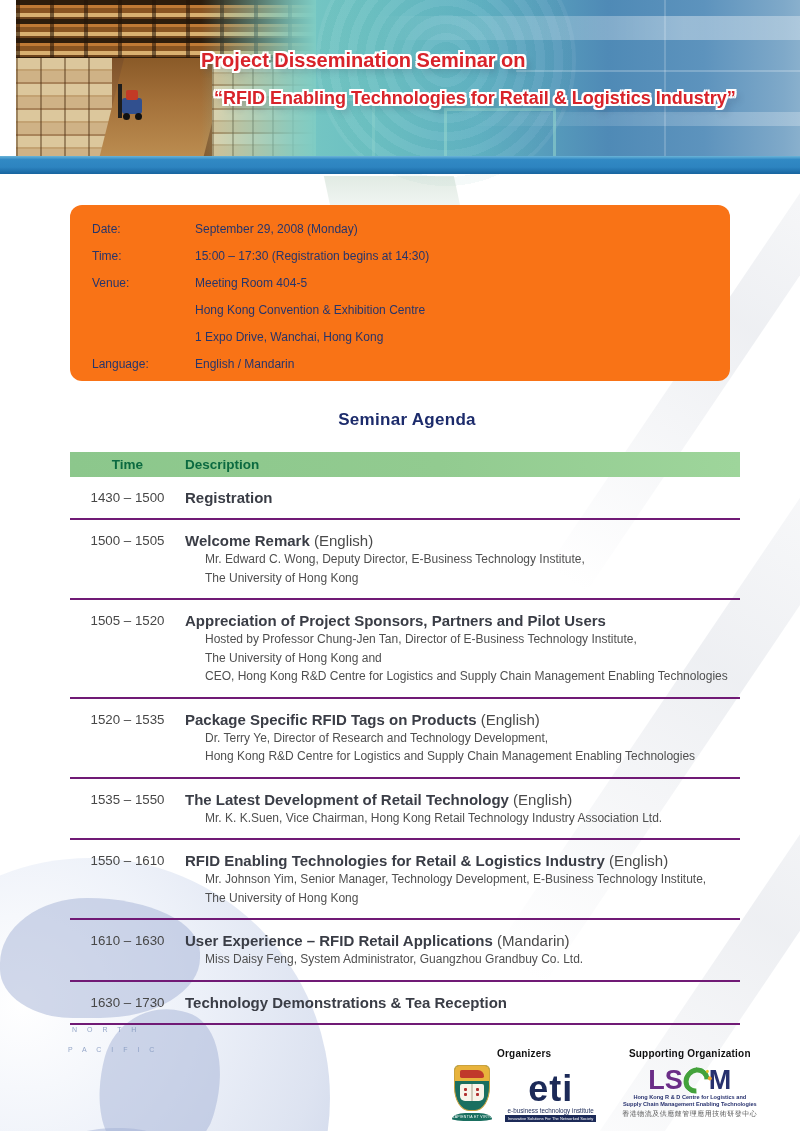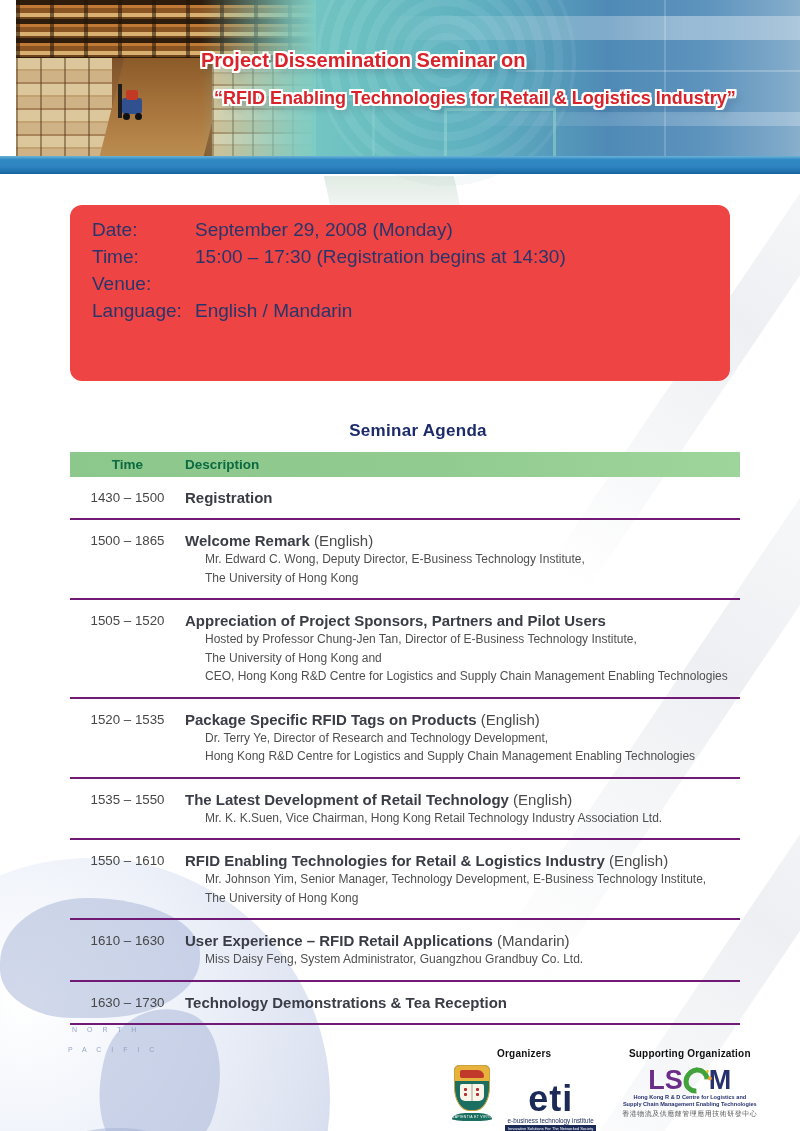--- a/index.html
+++ b/index.html
@@ -73,28 +73,28 @@
                rgba(193,204,229,0.55) 66%,rgba(172,186,219,0.62) 86%,rgba(190,200,225,0.25) 100%);}
   .land{position:absolute;background:rgba(163,178,214,0.50);}
   .land1{left:150px;top:40px;width:200px;height:120px;border-radius:48% 62% 55% 40%/60% 50% 55% 45%;}
   .land2{left:250px;top:150px;width:120px;height:150px;border-radius:55% 45% 60% 40%/45% 60% 40% 60%;transform:rotate(15deg);}
   .land3{left:180px;top:270px;width:150px;height:90px;border-radius:60% 40% 55% 45%;}
   .globe-label{position:absolute;color:rgba(130,150,190,0.85);font-size:7px;letter-spacing:4px;white-space:nowrap;}
   .gl-north{left:222px;top:168px;}
   .gl-pacific{left:218px;top:188px;}
 
   
-  .info-box{position:absolute;left:70px;top:205px;width:660px;height:176px;background:#ef4444;
-    border-radius:12px;box-sizing:border-box;padding:11px 10px 0 22px;color:#27356b;font-size:19px;}
+  .info-box{position:absolute;left:70px;top:205px;width:660px;height:176px;background:#f97316;
+    border-radius:12px;box-sizing:border-box;padding:11px 10px 0 22px;color:#27356b;font-size:12px;}
   .info-row{display:flex;}
   .info-label{width:103px;flex:none;line-height:27px;}
   .info-lines > div{line-height:27px;}
 
   
-  .agenda-heading{position:absolute;left:70px;top:408px;width:670px;margin:13px;text-align:center;
+  .agenda-heading{position:absolute;left:70px;top:408px;width:670px;margin:2px;text-align:center;
     font-size:17px;font-weight:bold;color:#1c2b6b;letter-spacing:0.3px;}
   .agenda-table{position:absolute;left:70px;top:452px;width:670px;}
   .agenda-header{height:25px;display:flex;align-items:center;
     background:linear-gradient(90deg,#8cc78c 0%,#92cb90 55%,#9ed59b 100%);
     font-weight:bold;color:#0b6a40;font-size:13.5px;}
   .col-time{width:115px;flex:none;text-align:center;}
   .agenda-row{display:flex;border-bottom:2px solid #701a75;padding:11px 0;}
   .row-time{width:115px;flex:none;text-align:center;font-size:13.3px;color:#474747;line-height:19px;}
   .row-desc{flex:1;min-width:0;}
   .row-titleline{font-size:15px;line-height:19px;color:#4a4a4a;}
@@ -114,21 +114,21 @@
   .hku-lion{position:absolute;top:4px;left:5px;width:24px;height:8px;background:#c0392b;
     border-radius:2px 7px 2px 2px;}
   .hku-book{position:absolute;top:18px;left:5px;width:24px;height:17px;border-radius:2px 2px 5px 5px;
     background:linear-gradient(90deg,#f7f4ea 0 46%,#cfcaba 46% 54%,#f7f4ea 54% 100%);}
   .hku-char{position:absolute;width:3px;height:3px;background:#b03030;border-radius:1px;}
   .hc1{top:22px;left:9px;} .hc2{top:27px;left:9px;} .hc3{top:22px;left:21px;} .hc4{top:27px;left:21px;}
   .hku-ribbon{margin:2px auto 0;width:40px;height:8px;background:#1a6f60;color:#fff;
     border-radius:40% 40% 55% 55%/90% 90% 30% 30%;font-size:3.5px;line-height:8px;text-align:center;
     letter-spacing:0.3px;white-space:nowrap;overflow:hidden;}
 
-  .eti{display:flex;flex-direction:column;align-items:center;margin-top:18px;}
+  .eti{display:flex;flex-direction:column;align-items:center;margin-top:8px;}
   .eti-word{font-size:36px;line-height:32px;font-weight:bold;color:#1c2a58;letter-spacing:1px;}
   .eti-sub{font-size:6.3px;color:#1c2a58;margin-top:2px;white-space:nowrap;}
   .eti-tag{font-size:4px;background:#1c2a58;color:#ffffff;padding:1px 3px;margin-top:1px;white-space:nowrap;}
 
   .lscm{display:flex;flex-direction:column;align-items:center;margin-top:2px;}
   .lscm-word{display:flex;align-items:flex-start;font-weight:bold;font-size:27px;line-height:27px;}
   .lscm-ls{color:#6b2d87;}
   .lscm-m{color:#27316e;}
   .lscm-c{width:15px;height:17px;border:5px solid #44a23c;border-right-color:transparent;
     border-radius:50%;transform:rotate(42deg);margin:0 0 0 1px;position:relative;}
@@ -196,20 +196,25 @@
 
   <div class="info-row">
     <div class="info-label">Time:</div>
     <div class="info-lines">
           <div>15:00 – 17:30 (Registration begins at 14:30)</div>
         </div>
   </div>
 
   <div class="info-row">
     <div class="info-label">Venue:</div>
+    <div class="info-lines">
+          <div>Meeting Room 404-5</div>
+          <div>Hong Kong Convention &amp; Exhibition Centre</div>
+          <div>1 Expo Drive, Wanchai, Hong Kong</div>
+        </div>
   </div>
 
   <div class="info-row">
     <div class="info-label">Language:</div>
     <div class="info-lines">
           <div>English / Mandarin</div>
         </div>
   </div>
 </div>
 
@@ -225,21 +230,21 @@
     <div class="row-time">1430 – 1500</div>
     <div class="row-desc">
       <div class="row-titleline">
         <span class="row-title">Registration</span><span class="row-suffix"></span>
       </div>
       <div class="row-speakers"></div>
     </div>
   </div>
 
   <div class="agenda-row">
-    <div class="row-time">1500 – 1865</div>
+    <div class="row-time">1500 – 1505</div>
     <div class="row-desc">
       <div class="row-titleline">
         <span class="row-title">Welcome Remark</span><span class="row-suffix"> (English)</span>
       </div>
       <div class="row-speakers">
               <div class="speaker-line">Mr. Edward C. Wong, Deputy Director, E-Business Technology Institute,</div>
               <div class="speaker-line">The University of Hong Kong</div>
             </div>
     </div>
   </div>

